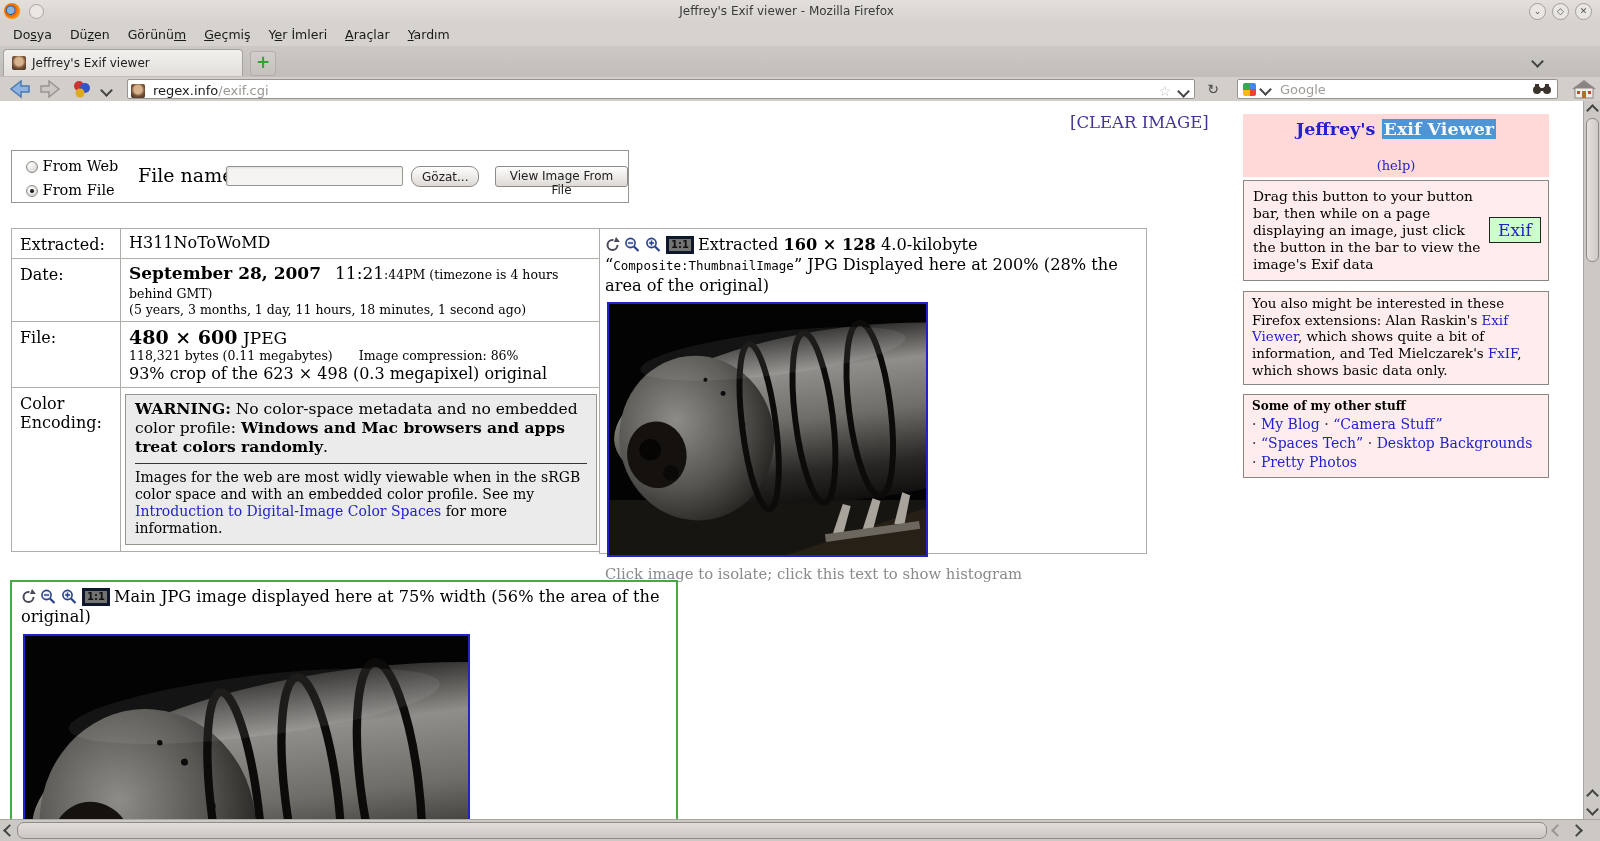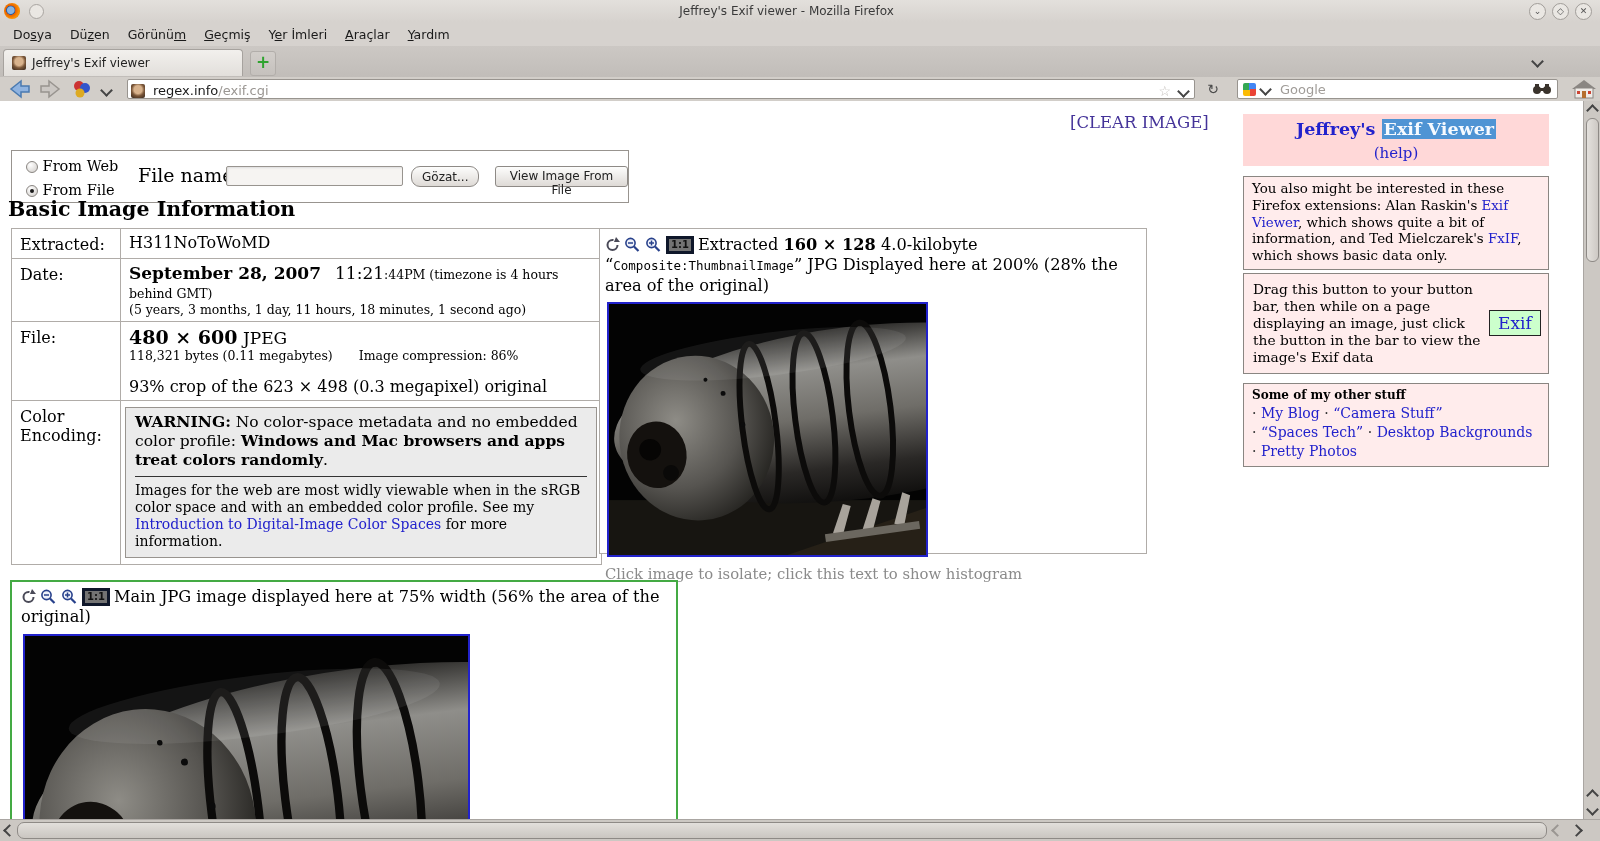--- a/index.html
+++ b/index.html
@@ -82,21 +82,21 @@
   .browse-btn{position:absolute;left:399px;top:15px;height:21px;border-radius:9px;}
   .view-btn{position:absolute;left:483px;top:15px;height:21px;}
 
   .clear-link{position:absolute;left:1070px;top:12px;font-size:16.5px;color:var(--visited-link,#443399);}
 
   
   .sidebar{position:absolute;left:1243px;top:13px;width:306px;}
   .sb-header{background:var(--sidebar-header-bg,#ffd8d8);padding:5px 0 4px;text-align:center;}
   .sb-title{font-size:17.5px;font-weight:bold;color:var(--link,#2222cc);}
   .sb-title-hl{background:var(--highlight-bg,#4f94d4);color:#f6faff;padding:0 2px;}
-  .sb-help{display:block;font-size:15px;margin-top:5px;}
+  .sb-help{display:block;font-size:13px;margin-top:19px;}
   .sb-box{border:1px solid #8a8682;background:var(--sidebar-box-bg,#ffecec);box-sizing:border-box;}
   .sb-box1{margin-top:3px;padding:7px 6px 7px 9px;display:flex;align-items:center;gap:6px;}
   .drag-text{font-size:13.8px;line-height:1.23;width:230px;}
   .exif-btn{background:var(--exif-button-bg,#ccffcc);border:1px solid #222;color:var(--link,#2222cc);
             font-family:inherit;font-size:17px;padding:2px 8px;}
   .sb-box2{margin-top:10px;padding:4px 8px;font-size:13.4px;line-height:1.25;}
   .sb-box3{margin-top:9px;padding:4px 8px 7px;}
   .stuff-head{font-size:12px;font-weight:bold;}
   .stuff-line{font-size:14px;margin-top:3px;}
   .bullet{color:#333;}
@@ -106,21 +106,21 @@
   .infotable{position:absolute;left:11px;top:127px;border-collapse:collapse;}
   .infotable td{border:1px solid #b0aca8;vertical-align:top;padding:4px 8px;}
   td.lbl{width:92px;font-size:16px;padding-top:6px;}
   td.val{width:464px;font-size:16px;}
   .d-bold{font-weight:bold;font-size:17px;}
   .d-time{font-size:17px;margin-left:14px;}
   .small{font-size:12.5px;}
   .f-dims{font-weight:bold;font-size:19px;}
   .f-type{font-size:17px;}
   .gap-left{margin-left:26px;}
-  .f-crop{font-size:16px;margin-top:14px;}
+  .f-crop{font-size:16px;margin-top:1px;}
   .warn-box{border:1px solid #98948f;background:#ebebeb;padding:5px 9px 7px;margin:2px 0;}
   .warn-p1{font-size:15.5px;line-height:1.22;}
   .warn-hr{border:none;border-top:1px solid #333;margin:6px 0 5px;}
   .warn-p2{font-size:14px;line-height:1.22;}
 
   
   .panel{box-sizing:border-box;position:absolute;background:#fff;}
   .thumb-panel{left:599px;top:127px;width:548px;height:326px;border:1px solid #b0aca8;padding:6px 5px;}
   .main-panel{left:10px;top:479px;width:668px;height:420px;border:2px solid var(--panel-green,#44aa44);padding:5px 0 0 9px;}
   .panel-head{font-size:16.2px;line-height:1.25;}
@@ -289,26 +289,26 @@
       <button class="btn view-btn">View Image From File</button>
     </div>
 
     <span class="clear-link">[CLEAR IMAGE]</span>
 
     <div class="sidebar">
       <div class="sb-header">
         <span class="sb-title"><span>Jeffrey's </span><span class="sb-title-hl">Exif Viewer</span></span>
         <a class="sb-help">(help)</a>
       </div>
-      <div class="sb-box sb-box2">
-        <span>You also might be interested in these Firefox extensions: Alan Raskin's </span><a class="lnk">Exif Viewer</a><span>, which shows quite a bit of information, and Ted Mielczarek's </span><a class="lnk">FxIF</a><span>, which shows basic data only.</span>
-      </div>
       <div class="sb-box sb-box1">
         <span class="drag-text">Drag this button to your button bar, then while on a page displaying an image, just click the button in the bar to view the image's Exif data</span>
         <span class="exif-btn">Exif</span>
+      </div>
+      <div class="sb-box sb-box2">
+        <span>You also might be interested in these Firefox extensions: Alan Raskin's </span><a class="lnk">Exif Viewer</a><span>, which shows quite a bit of information, and Ted Mielczarek's </span><a class="lnk">FxIF</a><span>, which shows basic data only.</span>
       </div>
       <div class="sb-box sb-box3">
         <div class="stuff-head">Some of my other stuff</div>
         <div class="stuff-line">
           <span class="bullet">·</span>
           <a class="lnk">My Blog</a>
           <span class="bullet">·</span>
           <a class="lnk">“Camera Stuff”</a>
         </div>
         <div class="stuff-line">
@@ -317,21 +317,20 @@
           <span class="bullet">·</span>
           <a class="lnk">Desktop Backgrounds</a>
         </div>
         <div class="stuff-line">
           <span class="bullet">·</span>
           <a class="lnk">Pretty Photos</a>
         </div>
       </div>
     </div>
 
-    <div class="h2">Basic Image Information</div>
 
     <table class="infotable">
       <tbody>
           <tr>
         <td class="lbl">Extracted:</td>
         <td class="val">H311NoToWoMD</td>
       </tr>
       <tr>
         <td class="lbl">Date:</td>
         <td class="val">

